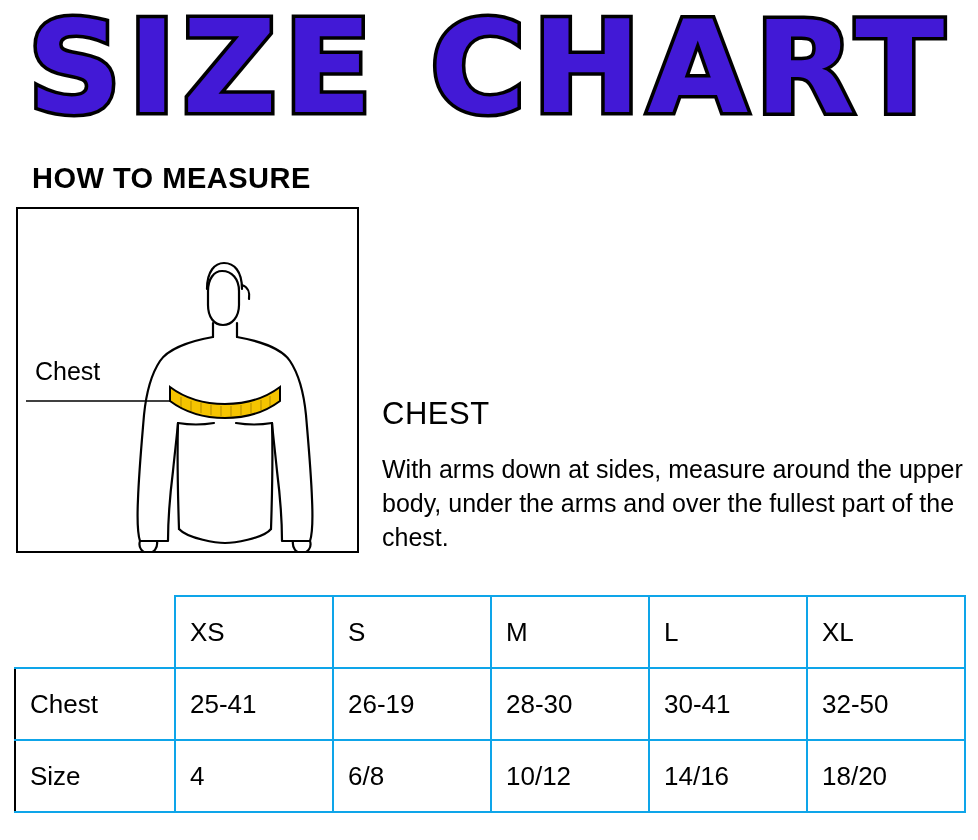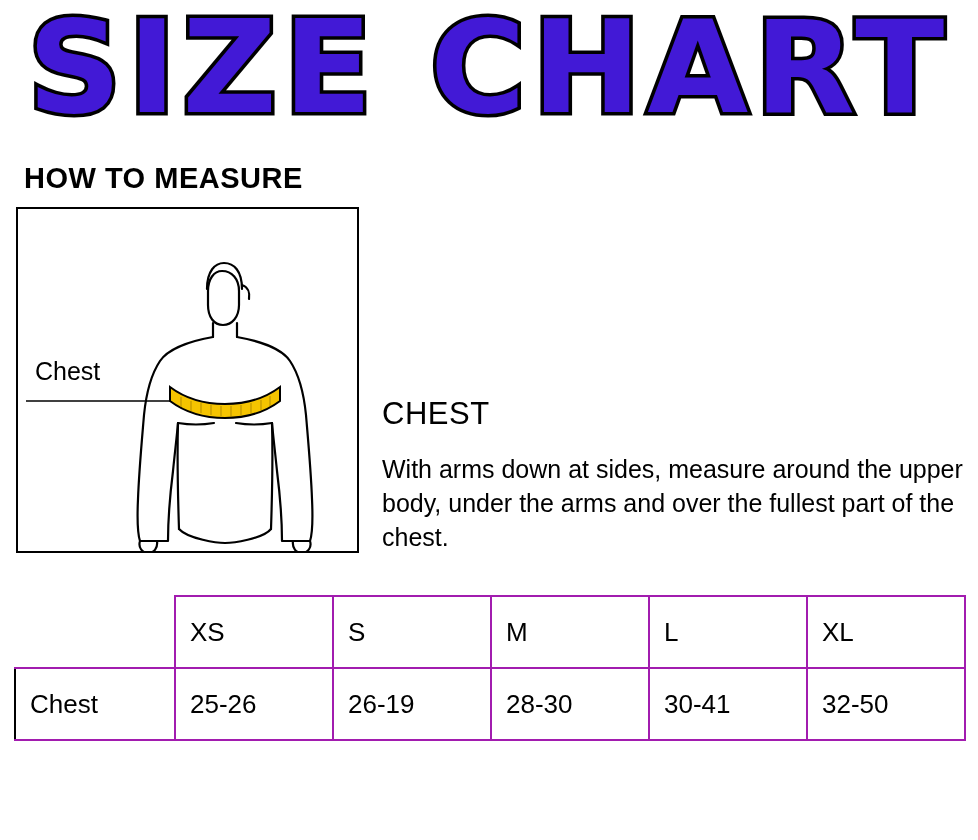--- a/index.html
+++ b/index.html
@@ -39,21 +39,21 @@
     -webkit-text-stroke: 7px #000000;
     paint-order: stroke fill;
     white-space: nowrap;
     transform: scaleX(1.02);
     transform-origin: 50% 50%;
   }
 
   
   .how-to {
     position: absolute;
-    left: 24px;
+    left: 32px;
     top: 162px;
     font-size: 29px;
     font-weight: bold;
     letter-spacing: 0.5px;
     font-family: "Liberation Sans", sans-serif;
   }
 
   
   .figure-box {
     position: absolute;
@@ -105,21 +105,21 @@
     width: 950px;
     border-collapse: collapse;
     table-layout: fixed;
   }
   .size-table td {
     height: 70px;
     font-size: 26px;
     font-family: "Liberation Sans", sans-serif;
     padding: 0 0 0 14px;
     vertical-align: middle;
-    border: 2px solid #a21caf;
+    border: 2px solid #0ea5e9;
   }
   .size-table td.rowlabel {
     border-left: 2px solid #000000;
   }
   .size-table tr.header-row td.corner {
     border: none;
   }
   .size-table col.c0 { width: 160px; }
   .size-table col.c1 { width: 158px; }
   .size-table col.c2 { width: 158px; }
@@ -205,20 +205,28 @@
     <tr class="header-row">
       <td class="corner"></td>
       <td>XS</td>
       <td>S</td>
       <td>M</td>
       <td>L</td>
       <td>XL</td>
     </tr>
     <tr>
       <td class="rowlabel">Chest</td>
-      <td>25-26</td>
+      <td>25-41</td>
       <td>26-19</td>
       <td>28-30</td>
       <td>30-41</td>
       <td>32-50</td>
     </tr>
+    <tr>
+      <td class="rowlabel">Size</td>
+      <td>4</td>
+      <td>6/8</td>
+      <td>10/12</td>
+      <td>14/16</td>
+      <td>18/20</td>
+    </tr>
   </tbody>
 </table>
 
 </body></html>

